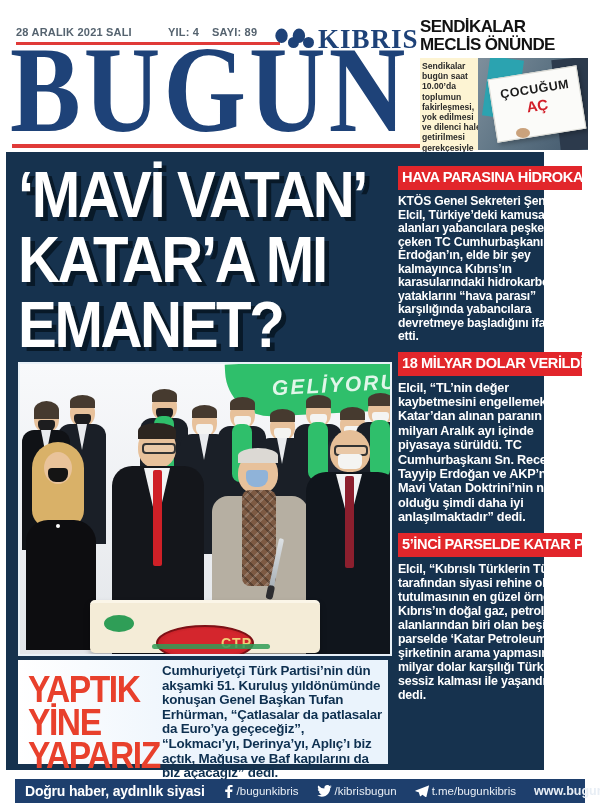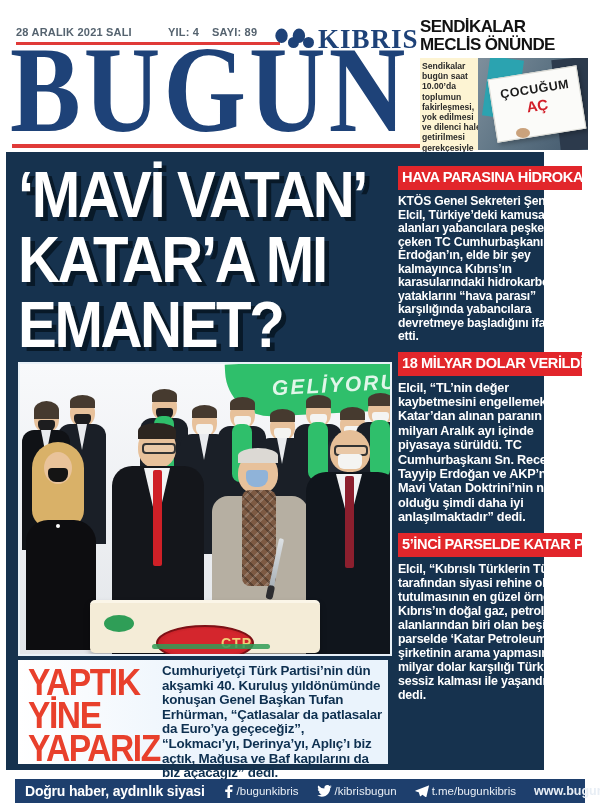--- a/index.html
+++ b/index.html
@@ -98,21 +98,21 @@
         background:#f4ecd7;border-top:3px solid #fbf6e8;box-shadow:0 4px 6px rgba(0,0,0,.25);}
   .cake-logo{position:absolute;left:66px;top:22px;width:94px;height:32px;border-radius:50%;
              background:radial-gradient(#d4262d 60%,#a3151b);border:2px solid #7d1116;
              text-align:right;line-height:32px;font-size:14px;font-weight:800;color:#f0cf78;letter-spacing:1px;}
   .cake-green{position:absolute;left:14px;top:12px;width:30px;height:17px;border-radius:50%;background:#2f9e57;}
   .cake-text{position:absolute;left:62px;top:41px;width:118px;height:5px;border-radius:3px;background:rgba(47,158,87,.85);}
 
   
   .strip{position:absolute;left:12px;top:508px;width:370px;height:104px;display:flex;
          background:linear-gradient(90deg,#ffffff 0%,#eaf3fc 55%);}
-  .kicker{width:134px;padding:5px 0 0 10px;}
+  .kicker{width:134px;padding:12px 0 0 10px;}
   .kicker div{font-size:35px;line-height:33px;font-weight:800;color:#e8402c;letter-spacing:-1.5px;
               transform:scale(.96,1.05);transform-origin:left top;}
   .strip-body{flex:1;padding:4px 6px 0 0;font-size:13.4px;line-height:14.6px;font-weight:600;
               color:#0e3050;letter-spacing:-.2px;}
 
   
   .footer{position:absolute;left:15px;top:779px;width:570px;height:24px;background:#1e3f6d;color:#fff;
           display:flex;align-items:center;padding:0 10px;box-sizing:border-box;}
   .f-slogan{font-size:14px;font-weight:800;letter-spacing:-.2px;white-space:nowrap;}
   .f-sep{width:1px;height:13px;background:rgba(255,255,255,.45);margin:0 9px;}
@@ -275,21 +275,21 @@
         <div class="cake-text"></div>
       </div>
     </div>
 
     <div class="strip">
       <div class="kicker">
         <div>YAPTIK</div>
         <div>YİNE</div>
         <div>YAPARIZ</div>
       </div>
-      <div class="strip-body">Cumhuriyetçi Türk Partisi’nin dün akşamki 40. Kuruluş yıldönümünde konuşan Genel Başkan Tufan Erhürman, “Çatlasalar da patlasalar da Euro’ya geçeceğiz”, “Lokmacı’yı, Derinya’yı, Aplıç’ı biz açtık, Mağusa ve Baf kapılarını da biz açacağız” dedi.</div>
+      <div class="strip-body">Cumhuriyetçi Türk Partisi’nin dün akşamki 51. Kuruluş yıldönümünde konuşan Genel Başkan Tufan Erhürman, “Çatlasalar da patlasalar da Euro’ya geçeceğiz”, “Lokmacı’yı, Derinya’yı, Aplıç’ı biz açtık, Mağusa ve Baf kapılarını da biz açacağız” dedi.</div>
     </div>
 
     <div class="right-col">
 
       <div class="sec-banner">HAVA PARASINA HİDROKARBON</div>
       <div class="sec-body sb1">KTÖS Genel Sekreteri Şener Elcil, Türkiye’deki kamusal alanları yabancılara peşkeş çeken TC Cumhurbaşkanı Erdoğan’ın, elde bir şey kalmayınca Kıbrıs’ın karasularındaki hidrokarbon yataklarını “hava parası” karşılığında yabancılara devretmeye başladığını ifade etti.</div>
 
       <div class="sec-banner">18 MİLYAR DOLAR VERİLDİ</div>
       <div class="sec-body sb2">Elcil, “TL’nin değer kaybetmesini engellemek için, Katar’dan alınan paranın 18 milyarı Aralık ayı içinde piyasaya sürüldü. TC Cumhurbaşkanı Sn. Recep Tayyip Erdoğan ve AKP’nin Mavi Vatan Doktrini’nin ne olduğu şimdi daha iyi anlaşılmaktadır” dedi.</div>
 

